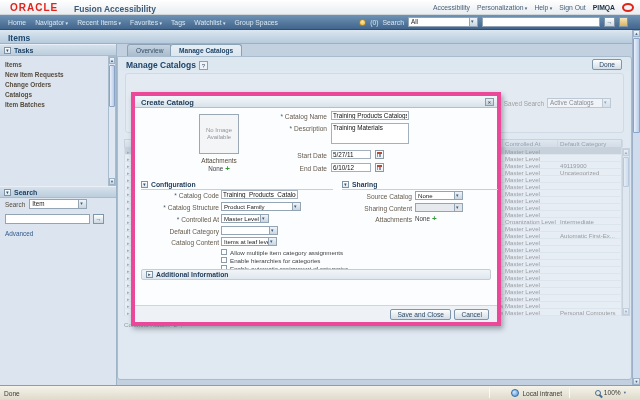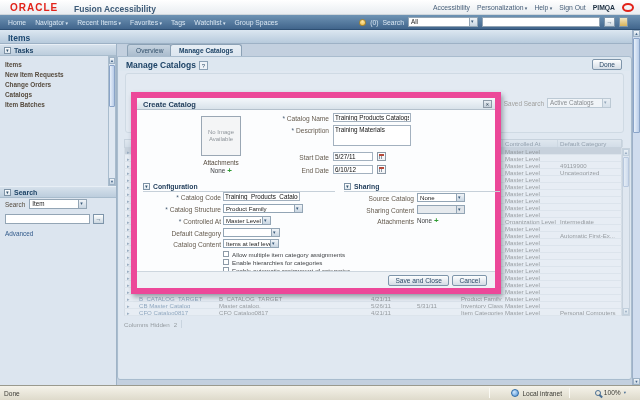--- a/index.html
+++ b/index.html
@@ -82,21 +82,21 @@
   .c-sd { width:46px; flex:none; }
   .c-ed { width:44px; flex:none; }
   .c-st { width:44px; flex:none; }
   .c-ca { width:55px; flex:none; }
   .c-dc { width:65px; flex:none; }
   .grid-sb { position:absolute; right:0; top:9px; width:8px; height:168px; background:#dbe4ee; border:1px solid #a9b8c7; }
   .grid-status { position:absolute; left:5px; top:249px; display:flex; align-items:center; gap:4px; font-size:6.2px; color:#3c3f42; }
   .fade { position:absolute; inset:0; background:rgba(226,233,241,0.52); z-index:5; }
 
   
-  .dlg { position:absolute; left:131px; top:92px; width:370px; height:202px; background:#fcfdfe; border:6px solid #ec4899; box-shadow:2px 3px 5px rgba(40,50,60,.4); z-index:10; }
+  .dlg { position:absolute; left:131px; top:92px; width:370px; height:234px; background:#fcfdfe; border:4px solid #ec4899; box-shadow:2px 3px 5px rgba(40,50,60,.4); z-index:10; }
   .dlg-title { position:absolute; left:0; top:0; width:100%; height:12px; background:linear-gradient(#f4f8fb,#d8e2ea); border-bottom:1px solid #b4c1cc; }
   .dlg-title .t { position:absolute; left:6px; top:2px; font-weight:bold; font-size:7.5px; color:#1d3a58; }
   .dlg-close { position:absolute; right:3px; top:2px; width:9px; height:8px; background:linear-gradient(#e8edf2,#c3ced8); border:1px solid #8d9aa7; font-size:4.5px; color:#374a5c; text-align:center; line-height:7px; }
   .dlg-close::before { content:"✕"; }
   .imgbox { position:absolute; left:64px; top:18px; width:40px; height:40px; border:1px solid #9aa7b4; background:#f4f5f6; display:flex; align-items:center; justify-content:center; text-align:center; font-size:6px; color:#90969c; line-height:7px; }
   .dlbl { position:absolute; text-align:right; font-size:6.6px; color:#655b4e; line-height:9px; white-space:nowrap; }
   .req::before { content:"* "; color:#4a5f76; }
   .din { position:absolute; border:1px solid #a3b1bf; background:#fff; height:9px; font-size:6.3px; padding:0 1px; font-family:inherit; color:#111; }
   .dsel { position:absolute; height:9px; }
   .dsel .sel-txt { font-size:6.1px; line-height:7px; }

